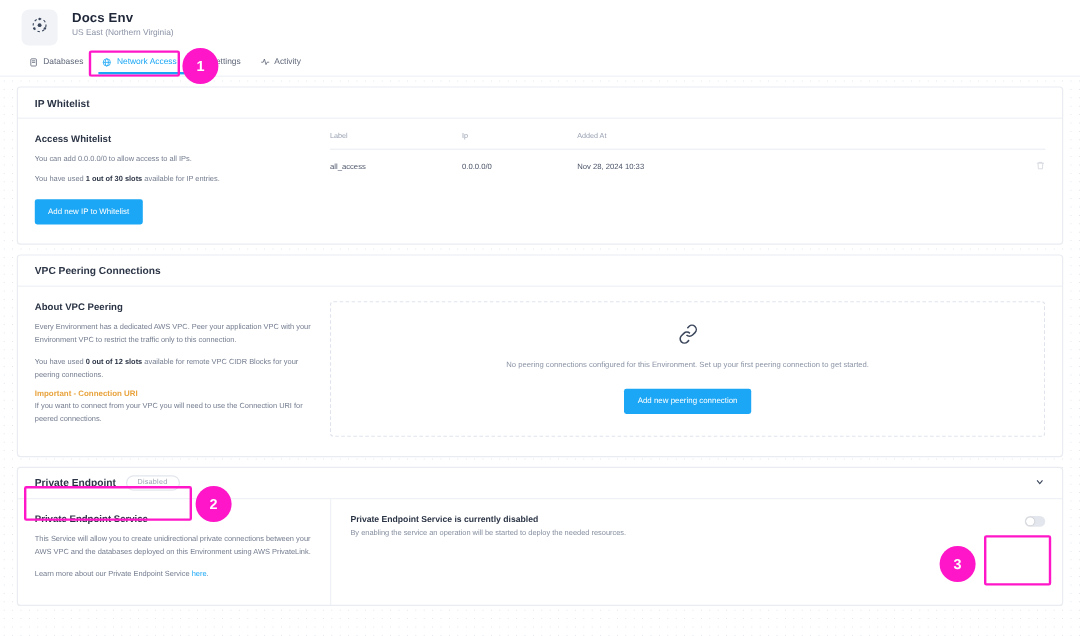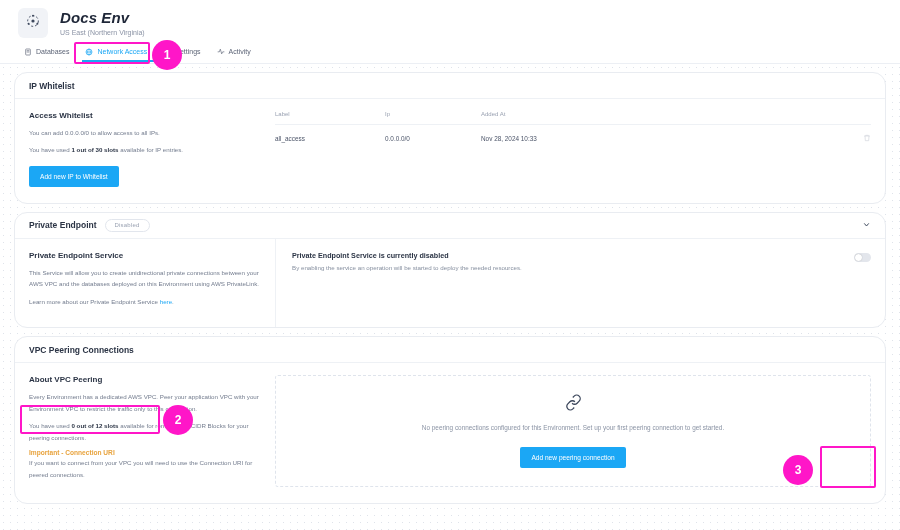--- a/index.html
+++ b/index.html
@@ -17,21 +17,21 @@
     height: 42px; padding: 8px 0 0 18px;
     display: flex; align-items: flex-start; gap: 12px;
     background: #fff;
   }
   .env-logo {
     width: 30px; height: 30px; border-radius: 6px;
     background: #f1f3f7; display: flex; align-items: center; justify-content: center;
     flex: 0 0 auto;
   }
   .env-meta { display: flex; flex-direction: column; justify-content: center; padding-top: 1px; }
-  .env-title { font-size: 15px; font-weight: bold; color: #1f2738; letter-spacing: .1px; font-style: italic; }
+  .env-title { font-size: 11px; font-weight: bold; color: #1f2738; letter-spacing: .1px; }
   .env-region { font-size: 7px; color: #8b93a5; margin-top: 3px; }
 
   
   .tabs {
     height: 22px; display: flex; align-items: center; gap: 0px;
     padding-left: 18px; background: #fff;
     border-bottom: 1px solid #eceff4;
     position: relative;
   }
   .tab {
@@ -56,21 +56,21 @@
   .body {
     position: relative;
     height: 466px;
     background-color: #ffffff;
     background-image: radial-gradient(#dfe3ea 0.6px, transparent 0.6px);
     background-size: 7px 7px;
     padding: 8px 14px 0 14px;
   }
 
   .card {
-    background: #fff; border: 1px solid #e9ecf1; border-radius: 13px;
+    background: #fff; border: 1px solid #e9ecf1; border-radius: 3px;
     margin-bottom: 8px; position: relative;
   }
   .card-head {
     height: 26px; display: flex; align-items: center; gap: 8px;
     padding: 0 14px; border-bottom: 1px solid #eef1f5;
   }
   .card-title { font-size: 8.5px; font-weight: bold; color: #2b3445; }
   .pill {
     font-size: 6px; color: #9aa2b2; border: 1px solid #e2e6ed;
     border-radius: 10px; padding: 2.5px 9px; letter-spacing: .2px;
@@ -260,50 +260,20 @@
                 </td>
               </tr>
             </tbody>
           </table>
         </div>
       </div>
     </div>
 
     <div class="card">
       <div class="card-head">
-        <span class="card-title">Private Endpoint</span>
-        <span class="pill">Disabled</span>
-        <span class="chev">
-          <svg width="9" height="9" viewBox="0 0 24 24" fill="none" stroke="#3c475c" stroke-width="2.6">
-            <polyline points="6,9 12,16 18,9"></polyline>
-          </svg>
-        </span>
-      </div>
-      <div class="pe-body">
-        <div class="pe-left">
-          <div class="sec-title">Private Endpoint Service</div>
-          <div class="sec-p">This Service will allow you to create unidirectional private connections between your AWS VPC and the databases deployed on this Environment using AWS PrivateLink.</div>
-          <div class="sec-p">
-            <span>Learn more about our Private Endpoint Service </span><a class="link" href="#">here</a><span>.</span>
-          </div>
-        </div>
-        <div class="pe-right">
-          <div>
-            <div class="pe-status-title">Private Endpoint Service is currently disabled</div>
-            <div class="pe-status-sub">By enabling the service an operation will be started to deploy the needed resources.</div>
-          </div>
-          <div class="toggle">
-            <div class="knob"></div>
-          </div>
-        </div>
-      </div>
-    </div>
-
-    <div class="card">
-      <div class="card-head">
         <span class="card-title">VPC Peering Connections</span>
       </div>
       <div class="card-body">
         <div class="left-col">
           <div class="sec-title">About VPC Peering</div>
           <div class="sec-p">Every Environment has a dedicated AWS VPC. Peer your application VPC with your Environment VPC to restrict the traffic only to this connection.</div>
           <div class="sec-p">
             <span>You have used </span><strong>0 out of 12 slots</strong><span> available for remote VPC CIDR Blocks for your peering connections.</span>
           </div>
           <div class="warn-title">Important - Connection URI</div>
@@ -315,20 +285,50 @@
               <path d="M10 13a5 5 0 007.1 0l2.9-2.9a5 5 0 10-7.1-7.1L11 5"></path>
               <path d="M14 11a5 5 0 00-7.1 0L4 13.9a5 5 0 107.1 7.1L13 19"></path>
             </svg>
           </span>
           <div class="empty-text">No peering connections configured for this Environment. Set up your first peering connection to get started.</div>
           <button class="btn-primary">Add new peering connection</button>
         </div>
       </div>
     </div>
 
+    <div class="card">
+      <div class="card-head">
+        <span class="card-title">Private Endpoint</span>
+        <span class="pill">Disabled</span>
+        <span class="chev">
+          <svg width="9" height="9" viewBox="0 0 24 24" fill="none" stroke="#3c475c" stroke-width="2.6">
+            <polyline points="6,9 12,16 18,9"></polyline>
+          </svg>
+        </span>
+      </div>
+      <div class="pe-body">
+        <div class="pe-left">
+          <div class="sec-title">Private Endpoint Service</div>
+          <div class="sec-p">This Service will allow you to create unidirectional private connections between your AWS VPC and the databases deployed on this Environment using AWS PrivateLink.</div>
+          <div class="sec-p">
+            <span>Learn more about our Private Endpoint Service </span><a class="link" href="#">here</a><span>.</span>
+          </div>
+        </div>
+        <div class="pe-right">
+          <div>
+            <div class="pe-status-title">Private Endpoint Service is currently disabled</div>
+            <div class="pe-status-sub">By enabling the service an operation will be started to deploy the needed resources.</div>
+          </div>
+          <div class="toggle">
+            <div class="knob"></div>
+          </div>
+        </div>
+      </div>
+    </div>
+
   </div>
 
   <div class="anno-circle" style="left:152px; top:40px;">1</div>
   <div class="anno-box" style="left:20px; top:405px; width:140px; height:29px;"></div>
   <div class="anno-circle" style="left:163px; top:405px;">2</div>
   <div class="anno-box" style="left:820px; top:446px; width:56px; height:42px;"></div>
   <div class="anno-circle" style="left:783px; top:455px;">3</div>
 
 </div>
 

